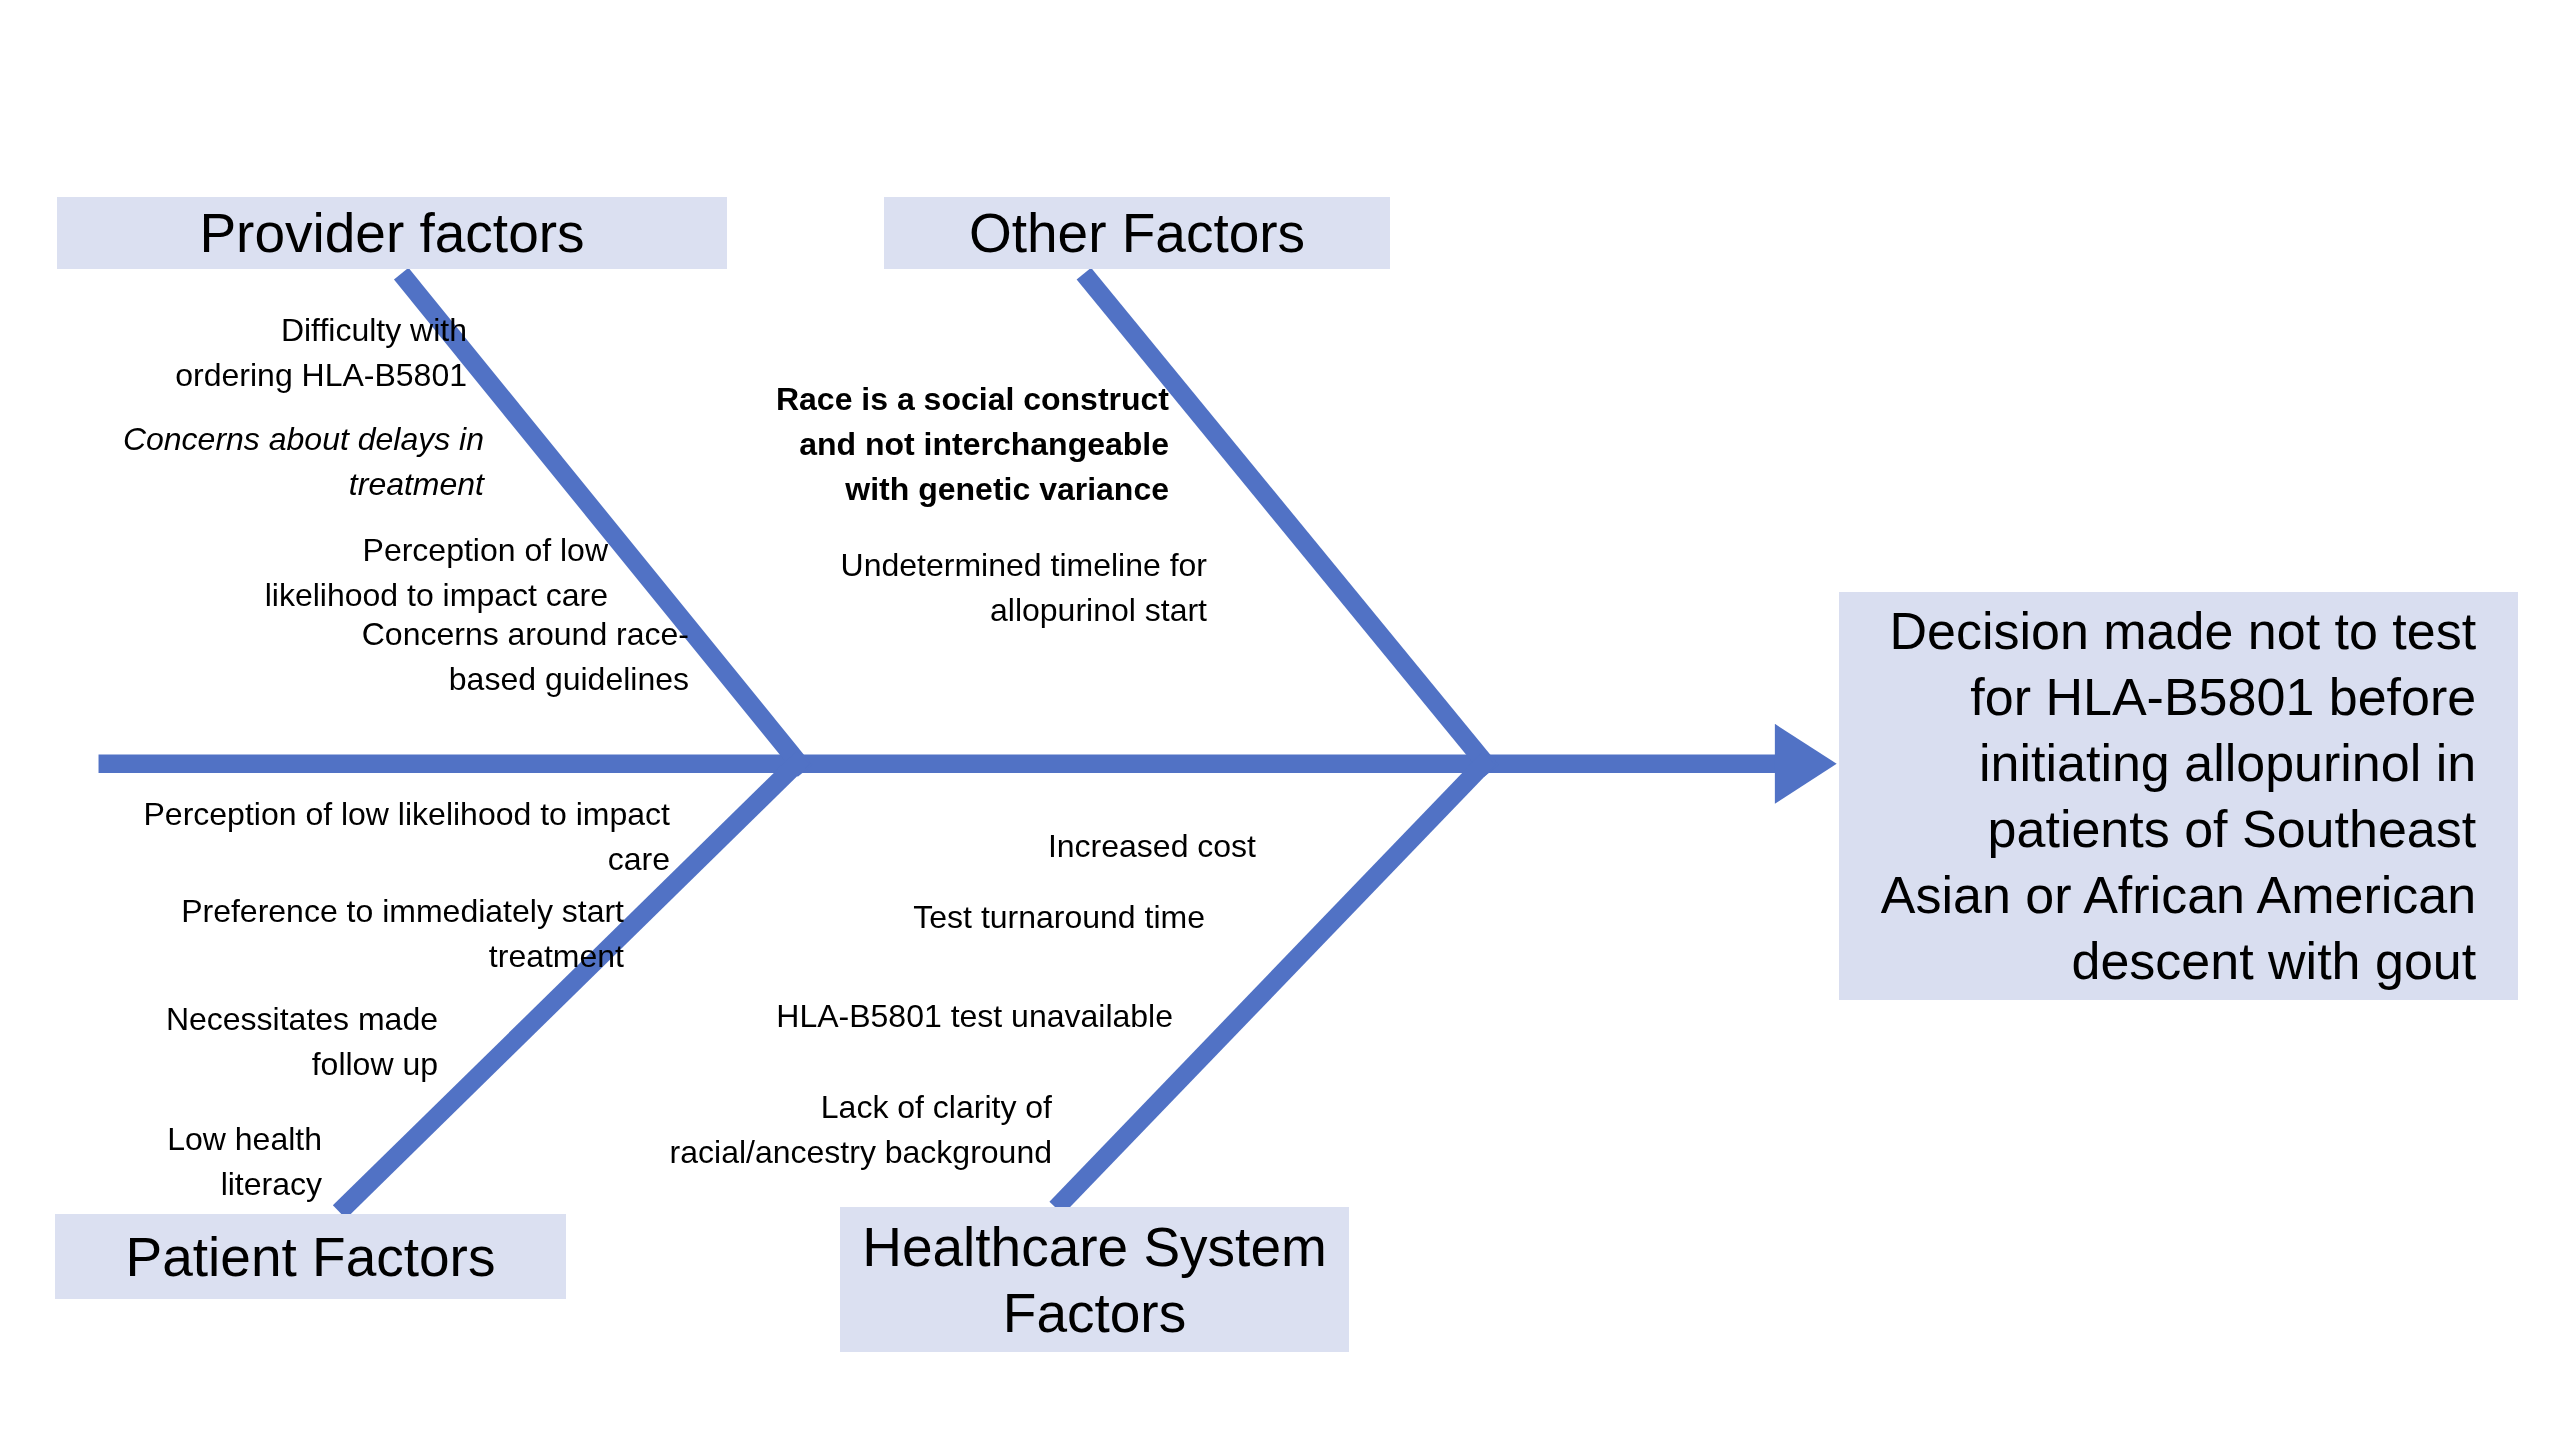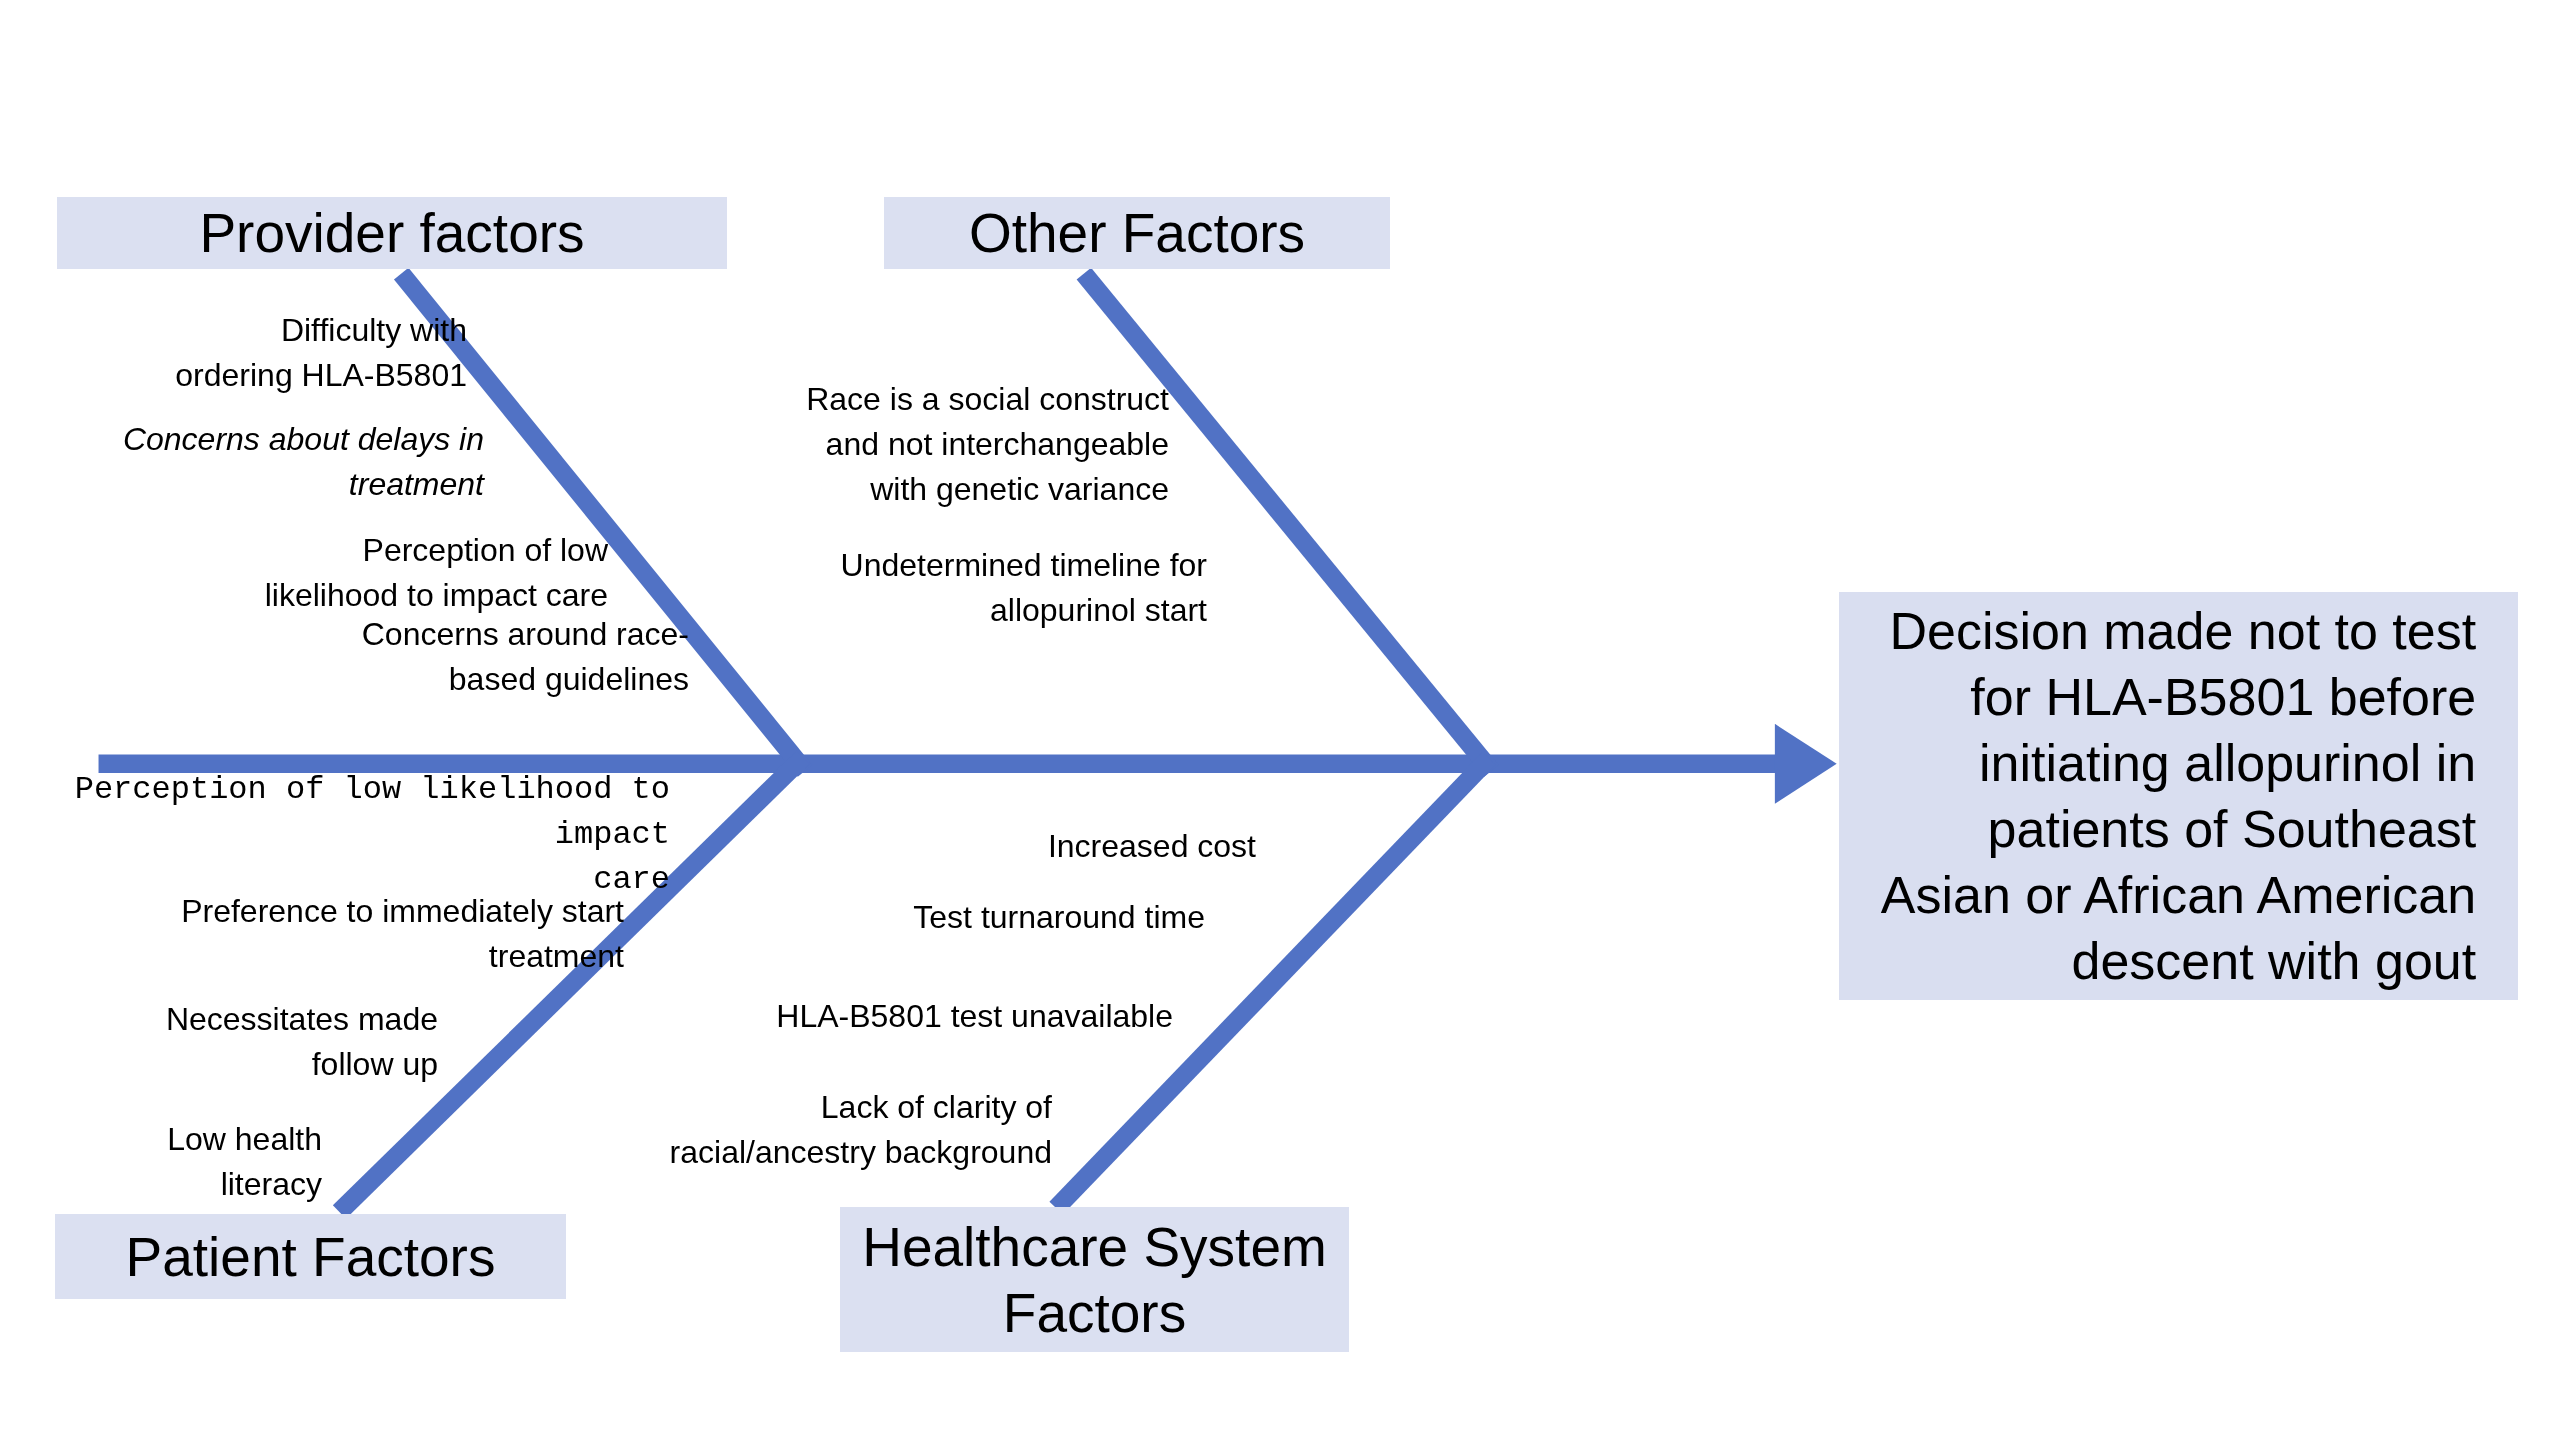--- a/index.html
+++ b/index.html
@@ -75,27 +75,27 @@
 
   <div class="cause" style="left:74px;top:308px;width:393px;">Difficulty with
 ordering HLA-B5801</div>
   <div class="cause" style="left:40px;top:417px;width:444px;font-style:italic;">Concerns about delays in
 treatment</div>
   <div class="cause" style="left:177px;top:528px;width:431px;">Perception of low
 likelihood to impact care</div>
   <div class="cause" style="left:283px;top:612px;width:406px;">Concerns around race-
 based guidelines</div>
 
-  <div class="cause" style="left:712px;top:377px;width:457px;">Race is a social construct
+  <div class="cause" style="left:712px;top:377px;width:457px;font-weight:bold;">Race is a social construct
 and not interchangeable
 with genetic variance</div>
   <div class="cause" style="left:750px;top:543px;width:457px;">Undetermined timeline for
 allopurinol start</div>
 
-  <div class="cause" style="left:42px;top:768px;width:628px;font-family:Liberation Mono, monospace;">Perception of low likelihood to impact
+  <div class="cause" style="left:42px;top:792px;width:628px;">Perception of low likelihood to impact
 care</div>
   <div class="cause" style="left:64px;top:889px;width:560px;">Preference to immediately start
 treatment</div>
   <div class="cause" style="left:116px;top:997px;width:322px;">Necessitates made
 follow up</div>
   <div class="cause" style="left:122px;top:1117px;width:200px;">Low health
 literacy</div>
 
   <div class="cause" style="left:998px;top:824px;width:258px;">Increased cost</div>
   <div class="cause" style="left:844px;top:895px;width:361px;">Test turnaround time</div>

